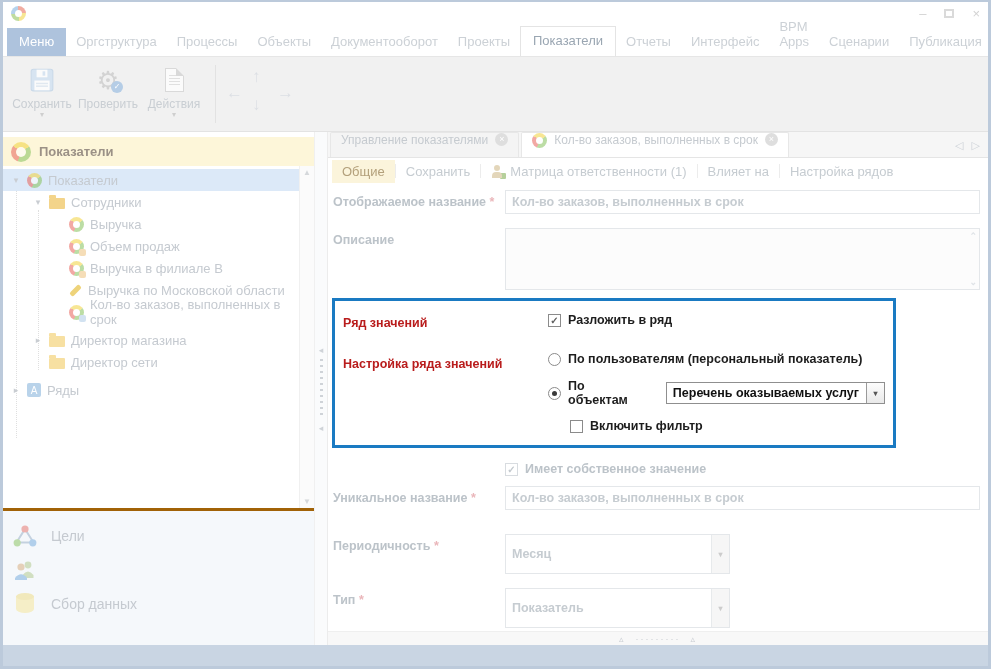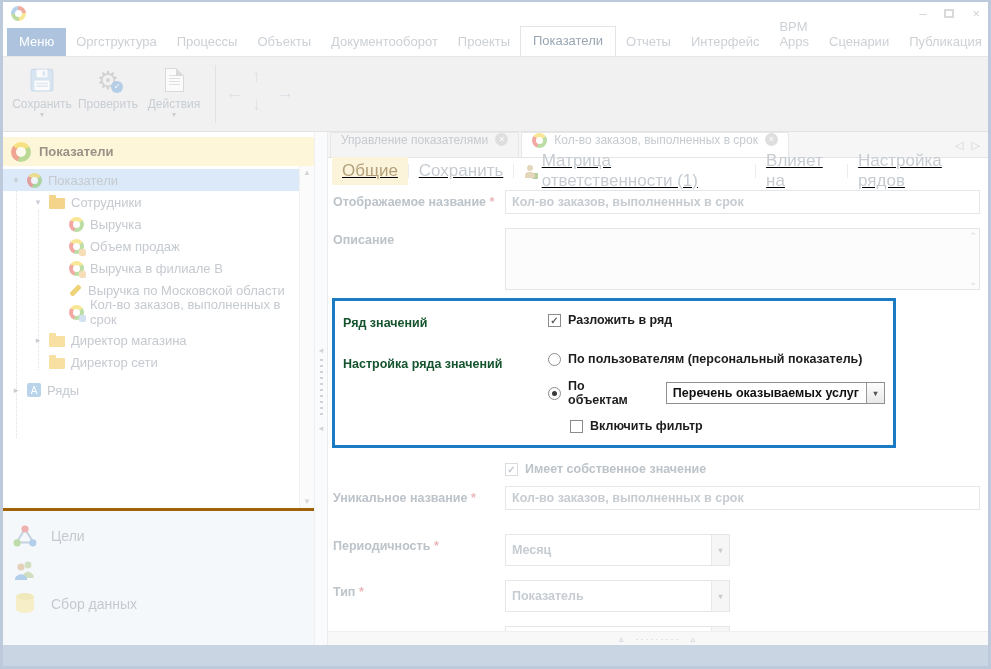--- a/index.html
+++ b/index.html
@@ -99,50 +99,50 @@
   
   .main { flex:1; display:flex; flex-direction:column; min-width:0; background:#fff; }
   .doc-tabs { height:26px; background:#f6f6f6; border-bottom:1px solid #e5e5e5; display:flex; align-items:flex-end; padding-left:2px; flex:0 0 auto; }
   .doc-tab { height:25px; display:flex; align-items:flex-start; gap:7px; padding:0 10px; font-size:12px; color:#c6cbd0;
     border:1px solid #e7e7e7; border-bottom:none; border-radius:2px 2px 0 0; background:#f4f4f4; margin-right:2px; }
   .doc-tab.active { background:#fff; }
   .tab-close { width:13px; height:13px; border-radius:50%; background:#dedede; color:#fff; font-size:9px;
     display:flex; align-items:center; justify-content:center; line-height:1; }
   .tab-scroll { margin-left:auto; padding:0 8px 5px; color:#ccd1d7; font-size:11px; display:flex; gap:8px; }
 
-  .form-tabs { height:26px; display:flex; align-items:center; padding-left:4px; flex:0 0 auto; font-size:17px;text-decoration:underline; }
+  .form-tabs { height:26px; display:flex; align-items:center; padding-left:4px; flex:0 0 auto; font-size:13px; }
   .form-tab { padding:4px 10px; color:#c6ccd1; display:flex; align-items:center; gap:6px; }
   .form-tab.active { background:#fbf4db; color:#b3a07b; }
   .ft-sep { width:1px; height:14px; background:#ececec; }
   .person-icon { width:13px; height:13px; position:relative; opacity:.8; }
   .person-icon::before { content:''; position:absolute; left:3px; top:0; width:6px; height:6px; border-radius:50%; background:#ddcda9; }
   .person-icon::after { content:''; position:absolute; left:1px; bottom:0; width:10px; height:6px; border-radius:4px 4px 0 0; background:#ddcda9; }
   .person-badge { position:absolute; right:-2px; bottom:-1px; width:6px; height:6px; background:#a4c583; border-radius:1px; }
 
   .form-area { flex:1; padding:6px 8px 0 5px; overflow:hidden; }
   .frow { display:flex; align-items:flex-start;font-weight:bold; }
   .flabel { width:172px; flex:0 0 auto; font-size:12.5px; color:#bcc3c9; padding-top:5px; }
   .req { color:#eab6ba; }
   .fctrl { flex:1; min-width:0; }
   .tinput { height:24px; border:1px solid #e4e7ea; background:#fff; font-size:12.5px; color:#c6ccd1;
     display:flex; align-items:center; padding:0 6px; }
   .tarea { height:62px; border:1px solid #e4e7ea; background:#fcfcfc; position:relative; }
   .tarea .sc { position:absolute; right:2px; font-size:9px; color:#dfe3e7; }
   .sc-up { top:2px; } .sc-dn { bottom:2px; }
-  .combo { width:225px; height:32px; border:1px solid #e4e7ea; display:flex; align-items:center; }
+  .combo { width:225px; height:40px; border:1px solid #e4e7ea; display:flex; align-items:center; }
   .combo-text { flex:1; font-size:12.5px; color:#c6ccd1; padding:0 6px; }
   .combo-btn { width:18px; align-self:stretch; border-left:1px solid #e7eaec; background:#f6f6f6;
     display:flex; align-items:center; justify-content:center; font-size:8px; color:#ccc; }
   .cb { width:13px; height:13px; border:1px solid #d8dce0; background:#fff; display:flex; align-items:center;
     justify-content:center; font-size:10px; color:#c3c9ce; flex:0 0 auto; }
   .chk-row { display:flex; align-items:center; gap:7px; font-size:12.5px; color:#bcc3c9; }
 
   
   .hl-box { margin:8px 0 0 -1px; width:564px; border:3px solid #1a7ac2; padding:10px 8px 12px; }
-  .hl-box .flabel { width:205px; color:#14532d; font-size:12.5px; }
+  .hl-box .flabel { width:205px; color:#b91c1c; font-size:12.5px; }
   .hl-box .chk-row { color:#1d1d1d; }
   .hl-box .cb { border-color:#8b8b8b; color:#5e5e5e; }
   .radio { width:13px; height:13px; border:1px solid #8b8b8b; border-radius:50%; background:#fff; position:relative; flex:0 0 auto; }
   .radio.on::after { content:''; position:absolute; inset:3px; border-radius:50%; background:#3a3a3a; }
   .hl-combo { width:228px; height:22px; border:1px solid #8f8f8f; display:flex; align-items:center; margin-left:14px; }
   .hl-combo .combo-text { color:#111; font-size:12.5px; white-space:nowrap; overflow:hidden; }
   .hl-combo .combo-btn { border-left:1px solid #9a9a9a; background:linear-gradient(#fdfdfd,#e9e9e9); color:#555; }
 
   .hsplit { height:14px; background:#f8f8f8; border-top:1px solid #efefef; display:flex; align-items:center;
     justify-content:center; gap:10px; color:#c9cdd2; font-size:9px; flex:0 0 auto; letter-spacing:2px; }

